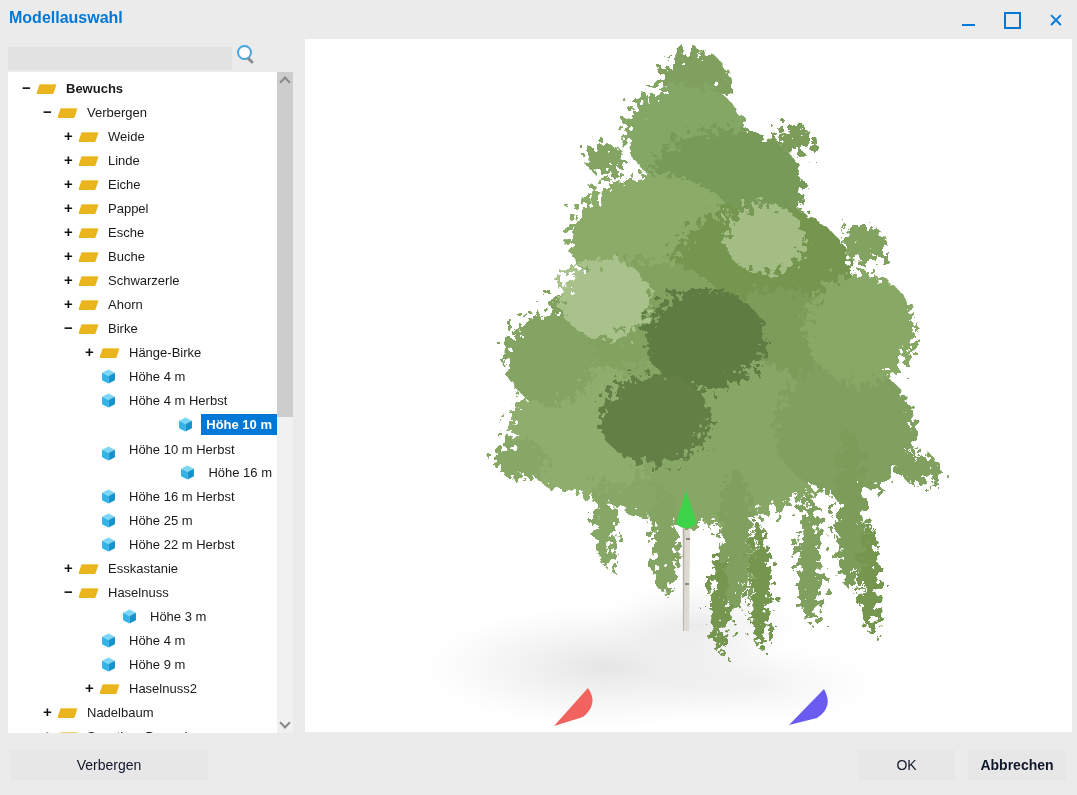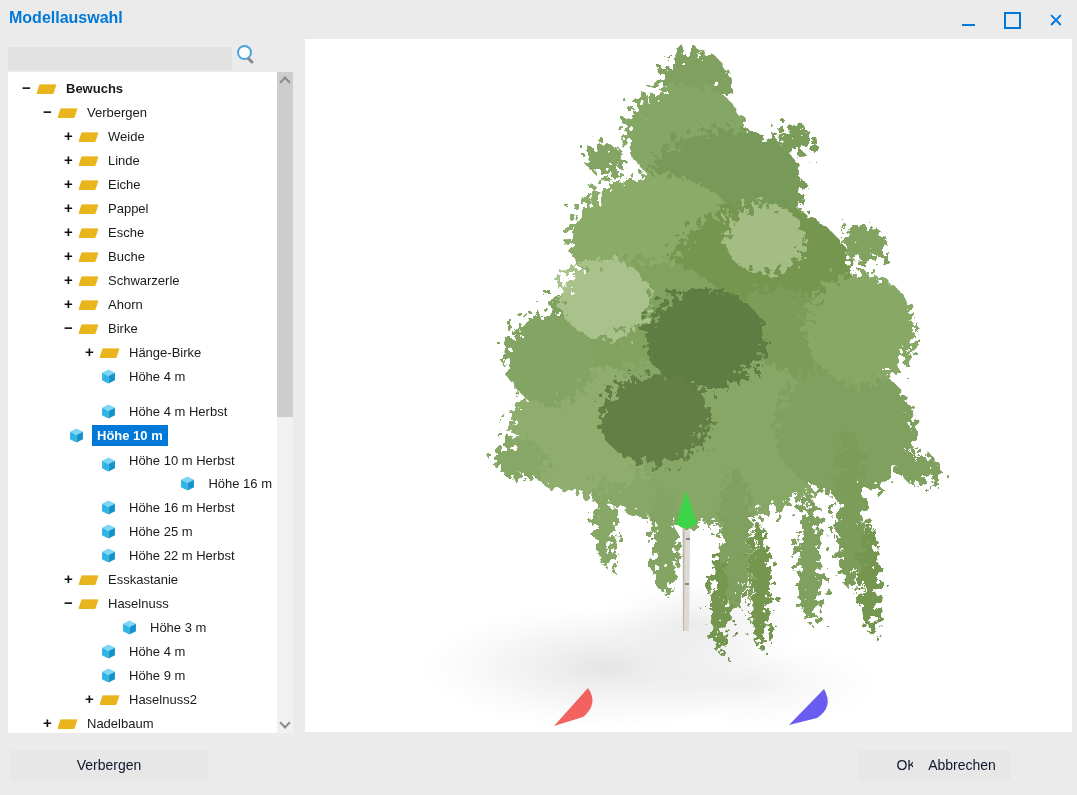--- a/index.html
+++ b/index.html
@@ -92,21 +92,21 @@
     background:#ffffff;overflow:hidden;
   }
   .preview svg{display:block;width:767px;height:693px;}
   
   .btn{
     position:absolute;top:750px;height:30px;border:none;background:#e7e7e7;
     font-family:"Liberation Sans",sans-serif;font-size:14px;color:#0f172a;cursor:pointer;
   }
   .btn-hide{left:10px;width:198px;}
   .btn-ok{left:858px;width:97px;}
-  .btn-cancel{left:913px;width:98px;}
+  .btn-cancel{left:968px;width:98px;font-weight:bold;}
 </style>
 </head>
 <body>
 
 <span class="dlg-title">Modellauswahl</span>
 <div class="win-controls">
   <button class="ctrl">
     <span class="min-glyph"></span>
   </button>
   <button class="ctrl">
@@ -189,32 +189,32 @@
     <span class="expander"></span>
     <span class="icon-slot cube-wrap">
           <svg width="15" height="15" viewBox="0 0 14 14">
             <polygon points="7,0.5 13,3.5 7,6.5 1,3.5" fill="#7cd6f4"></polygon>
             <polygon points="1,3.5 7,6.5 7,13.5 1,10.5" fill="#2fb3e8"></polygon>
             <polygon points="13,3.5 7,6.5 7,13.5 13,10.5" fill="#1392cc"></polygon>
           </svg>
         </span>
     <span class="label">Höhe 4 m</span>
   </div>
-      <div class="row" style="padding-left: 77px; margin-top: 11px;">
+      <div class="row" style="padding-left: 77px;">
     <span class="expander"></span>
     <span class="icon-slot cube-wrap">
           <svg width="15" height="15" viewBox="0 0 14 14">
             <polygon points="7,0.5 13,3.5 7,6.5 1,3.5" fill="#7cd6f4"></polygon>
             <polygon points="1,3.5 7,6.5 7,13.5 1,10.5" fill="#2fb3e8"></polygon>
             <polygon points="13,3.5 7,6.5 7,13.5 13,10.5" fill="#1392cc"></polygon>
           </svg>
         </span>
     <span class="label">Höhe 4 m Herbst</span>
   </div>
-      <div class="row" style="padding-left: 45px;">
+      <div class="row" style="padding-left: 77px; justify-content: flex-end;">
     <span class="expander"></span>
     <span class="icon-slot cube-wrap">
           <svg width="15" height="15" viewBox="0 0 14 14">
             <polygon points="7,0.5 13,3.5 7,6.5 1,3.5" fill="#7cd6f4"></polygon>
             <polygon points="1,3.5 7,6.5 7,13.5 1,10.5" fill="#2fb3e8"></polygon>
             <polygon points="13,3.5 7,6.5 7,13.5 13,10.5" fill="#1392cc"></polygon>
           </svg>
         </span>
     <span class="label selected">Höhe 10 m</span>
   </div>

